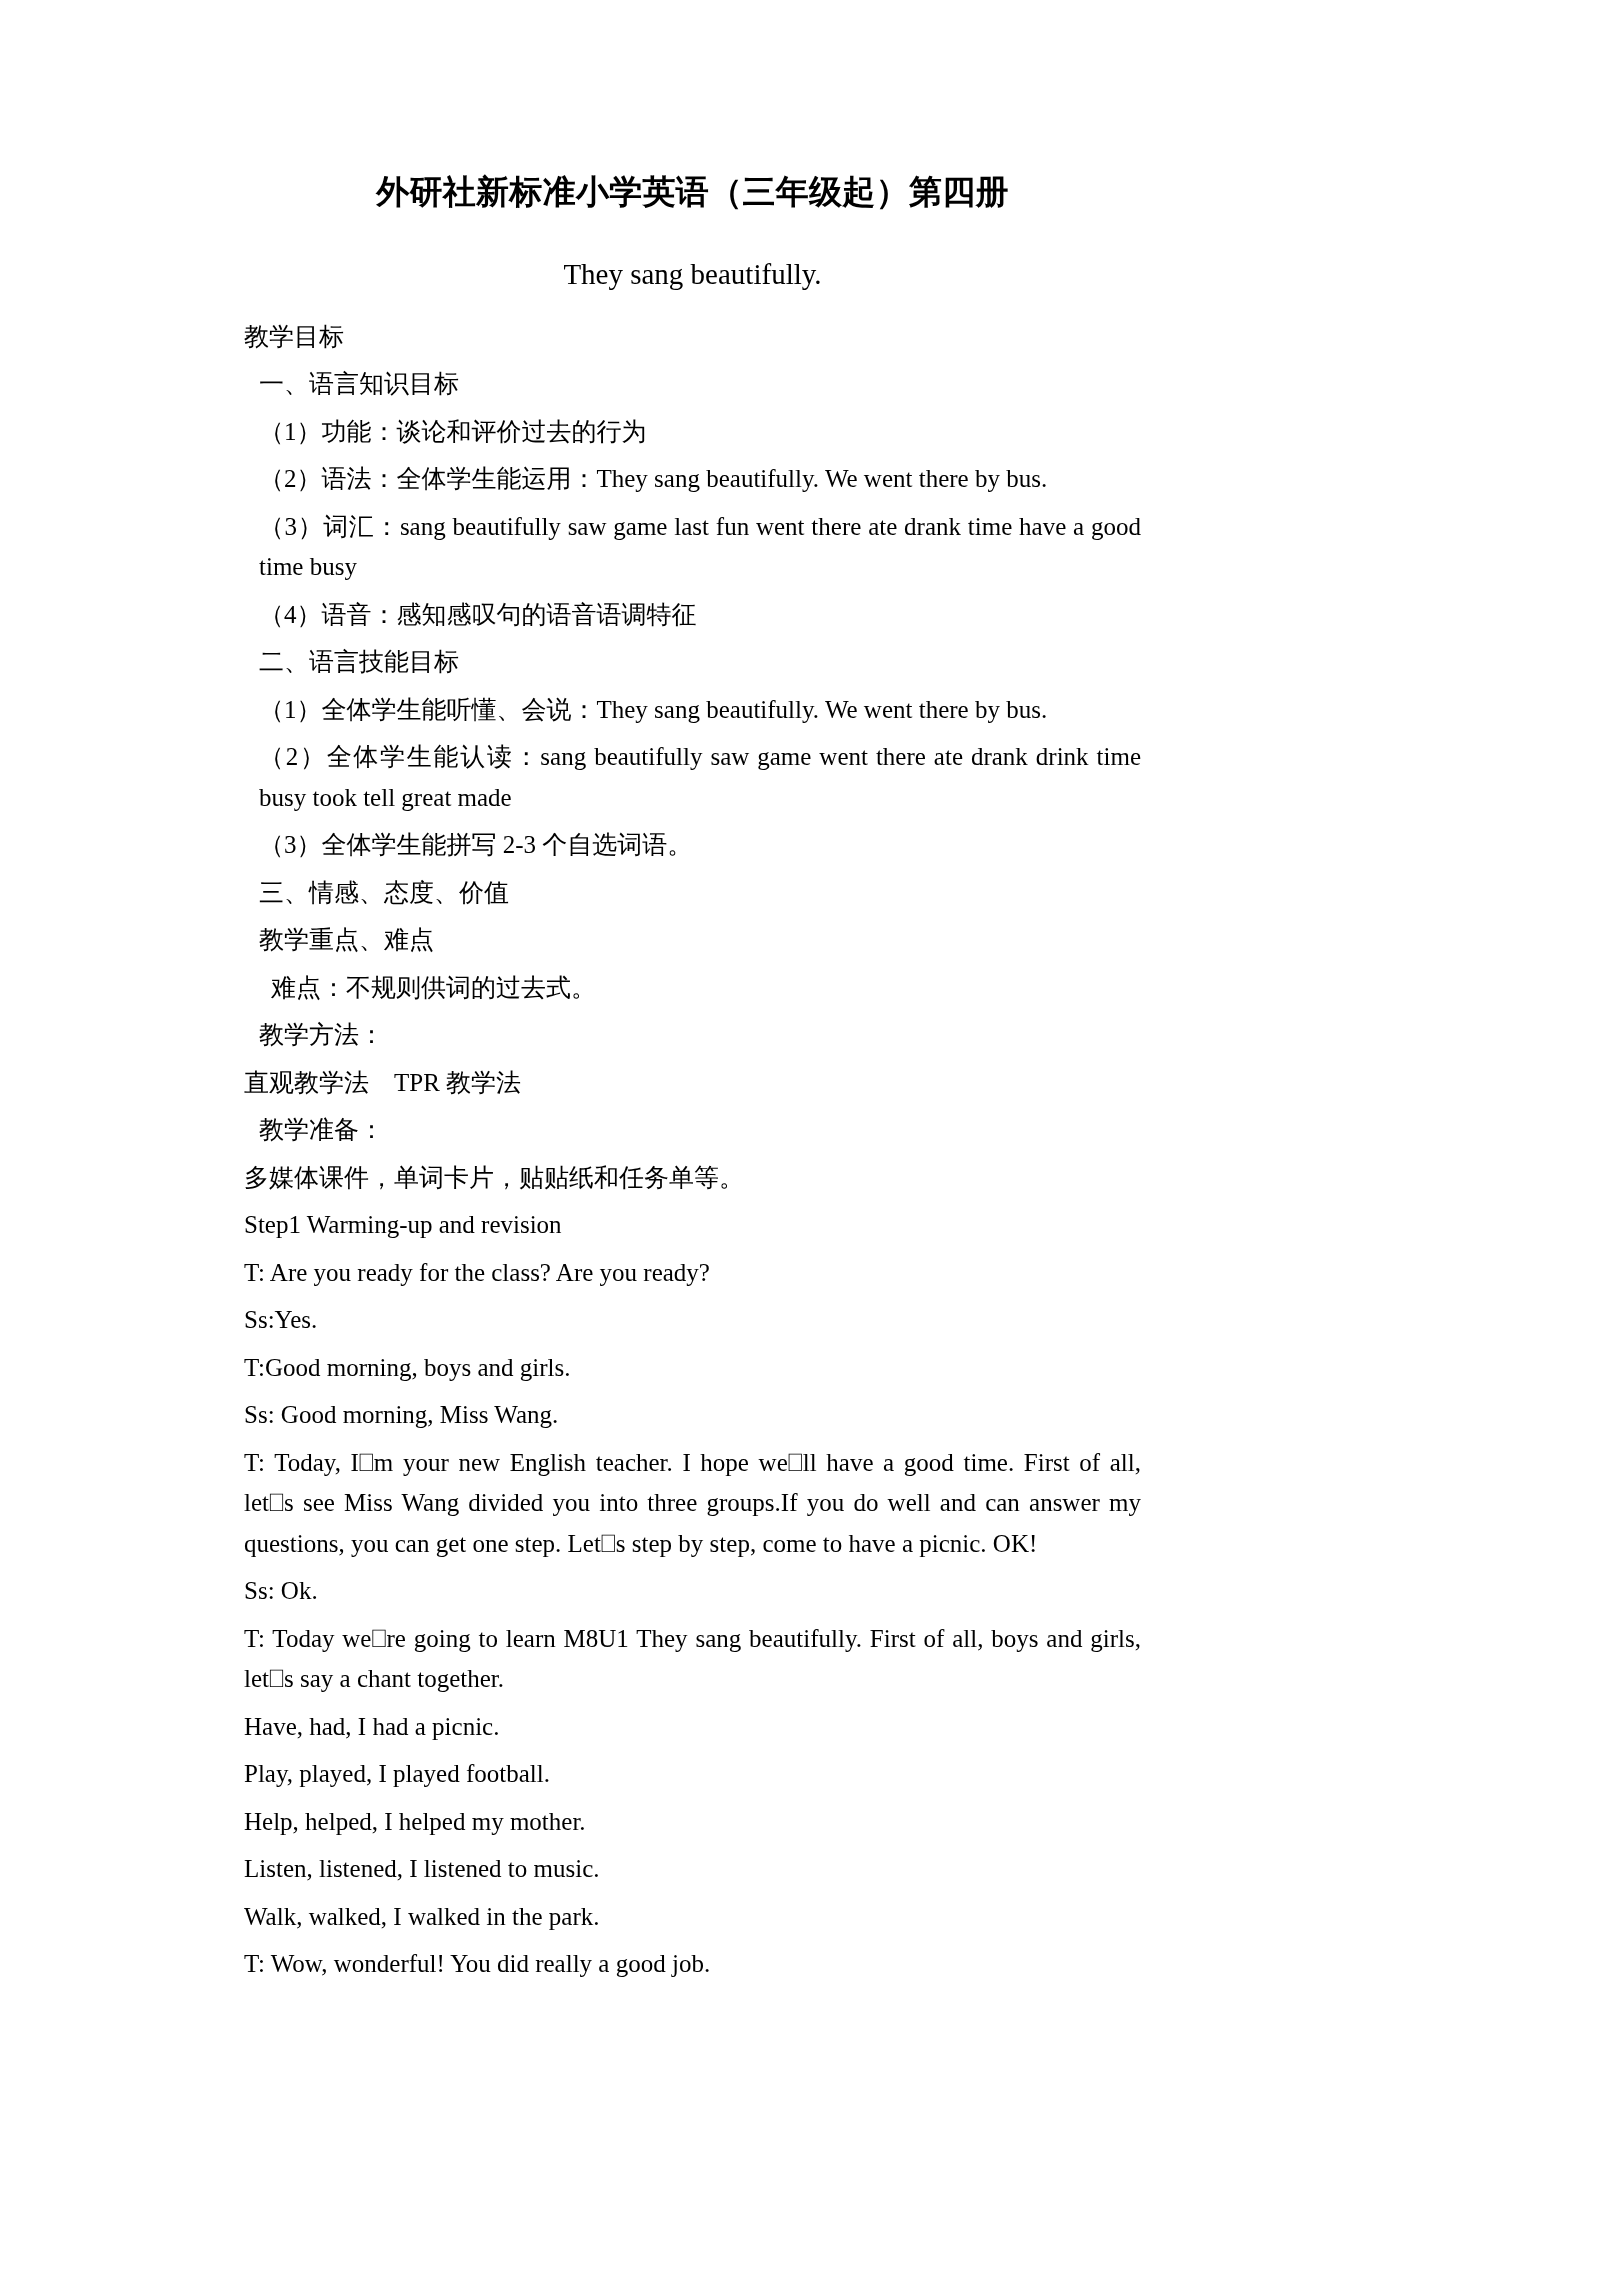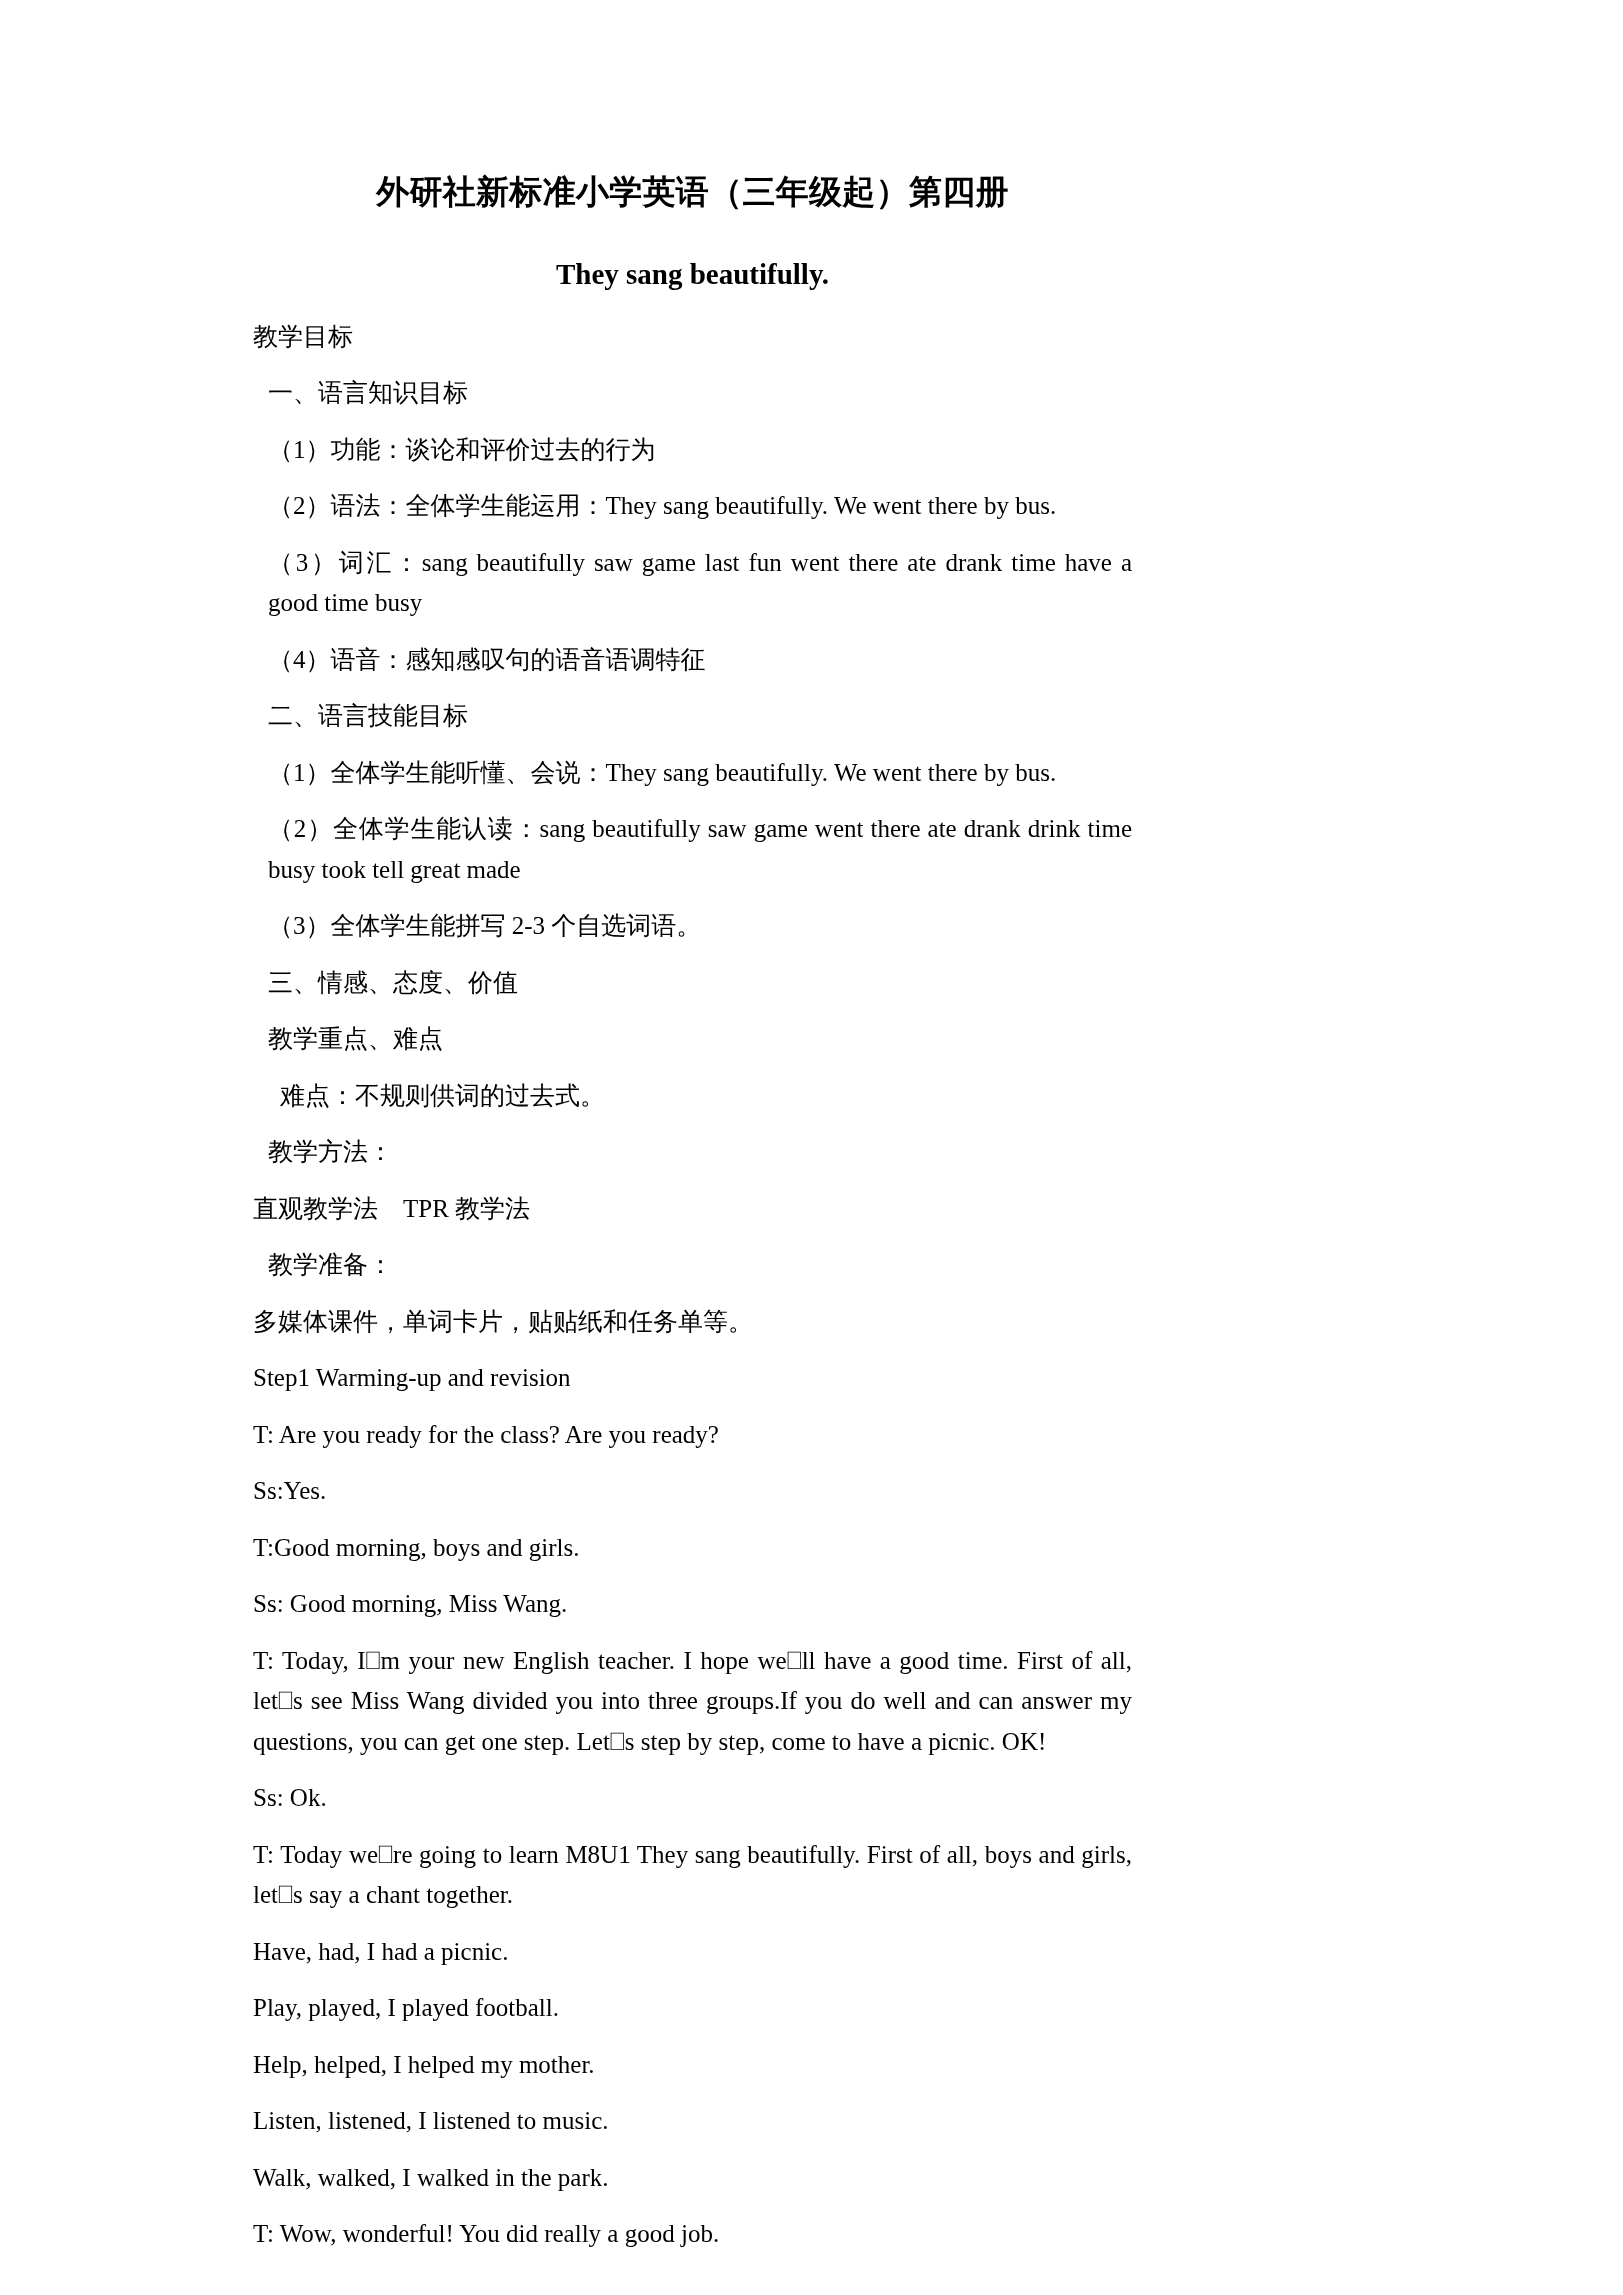--- a/index.html
+++ b/index.html
@@ -32,30 +32,30 @@
   .title-sub {
     text-align: center;
     font-size: 30px;
     font-weight: bold;
     line-height: 1.35;
     margin: 0 0 35px 0;
   }
   .title-sub2 {
     text-align: center;
     font-size: 29px;
-    font-weight: bold;
+    font-weight: normal;
     line-height: 1.35;
     margin: 0 0 23px 0;
   }
   .body-block {
     font-size: 25px;
     line-height: 1.62;
   }
   .line {
-    margin: 16px;
+    margin: 7px;
     text-align: justify;
     text-justify: inter-word;
     white-space: pre-wrap;
   }
   .indent1 { text-indent: 0px; padding-left: 15px; font-family: Liberation Serif, serif; }
   .indent2 { text-indent: 0px; padding-left: 27px; }
   .just { text-align: justify; text-align-last: left; }
 </style>
 </head>
 <body>

